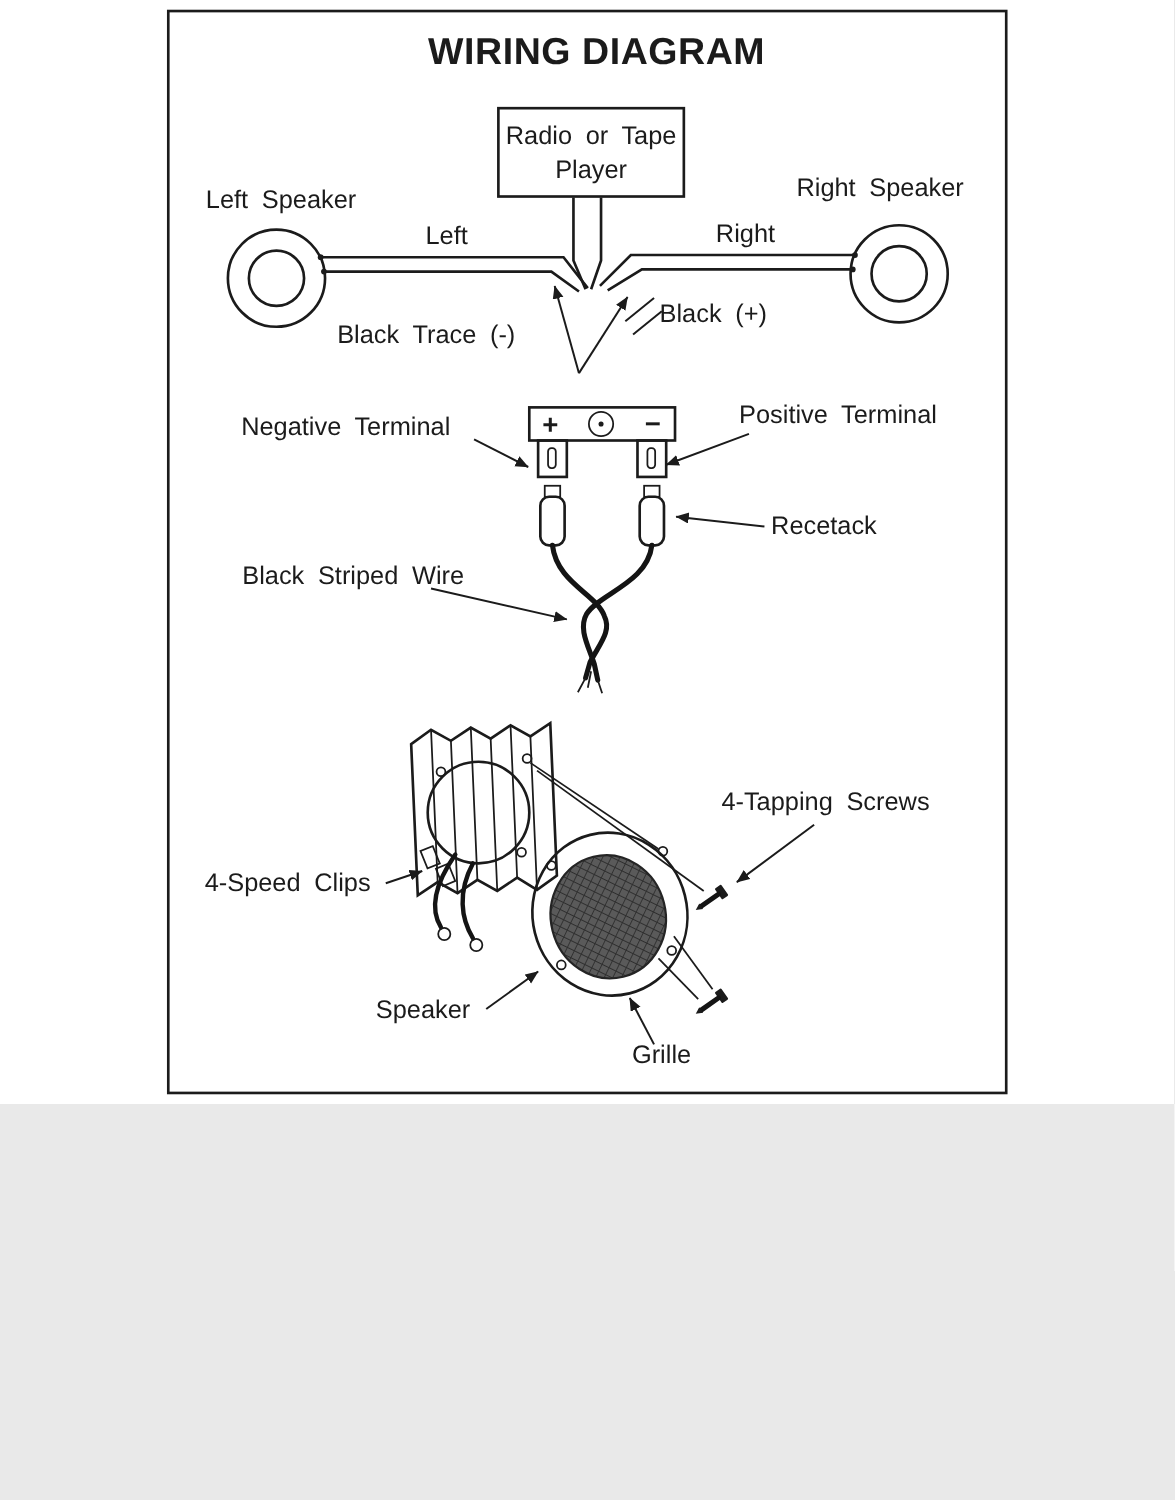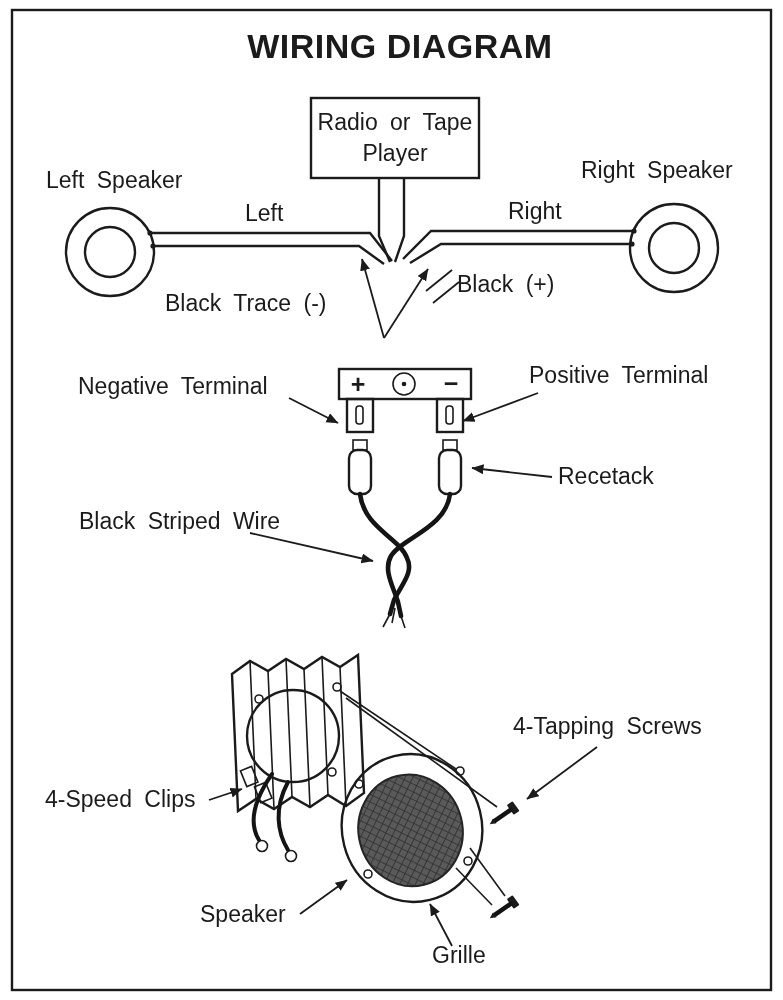--- a/index.html
+++ b/index.html
@@ -1,16 +1,16 @@
 <!DOCTYPE html>
 <html><head>
 <meta charset="utf-8">
 <style>
   html,body{margin:0;padding:0;background:#e9e9e9;}
-  .page{width:783px;height:1000px;background:#ffffff;position:relative;margin:0 auto;overflow:hidden;outline:1px solid #cfcfcf;}
+  .page{width:783px;height:736px;background:#ffffff;position:relative;margin:0 auto;overflow:hidden;outline:1px solid #cfcfcf;}
   svg{display:block;width:100%;height:100%;}
   text{font-family:"Liberation Sans","DejaVu Sans",sans-serif;fill:#1b1b1b;}
   .lbl{font-size:23px;word-spacing:6px;}
   .ttl{font-size:34px;font-weight:bold;letter-spacing:.5px;}
   .sym{font-size:25px;font-weight:bold;}
   .ln{stroke:#1b1b1b;fill:none;stroke-width:2.4;}
   .ln-thin{stroke:#1b1b1b;fill:none;stroke-width:1.6;}
   .ldr{stroke:#1b1b1b;fill:none;stroke-width:1.8;}
   .wire{stroke:#141414;fill:none;stroke-width:4.6;stroke-linecap:round;}
   .pig{stroke:#141414;fill:none;stroke-width:4;stroke-linecap:round;}

